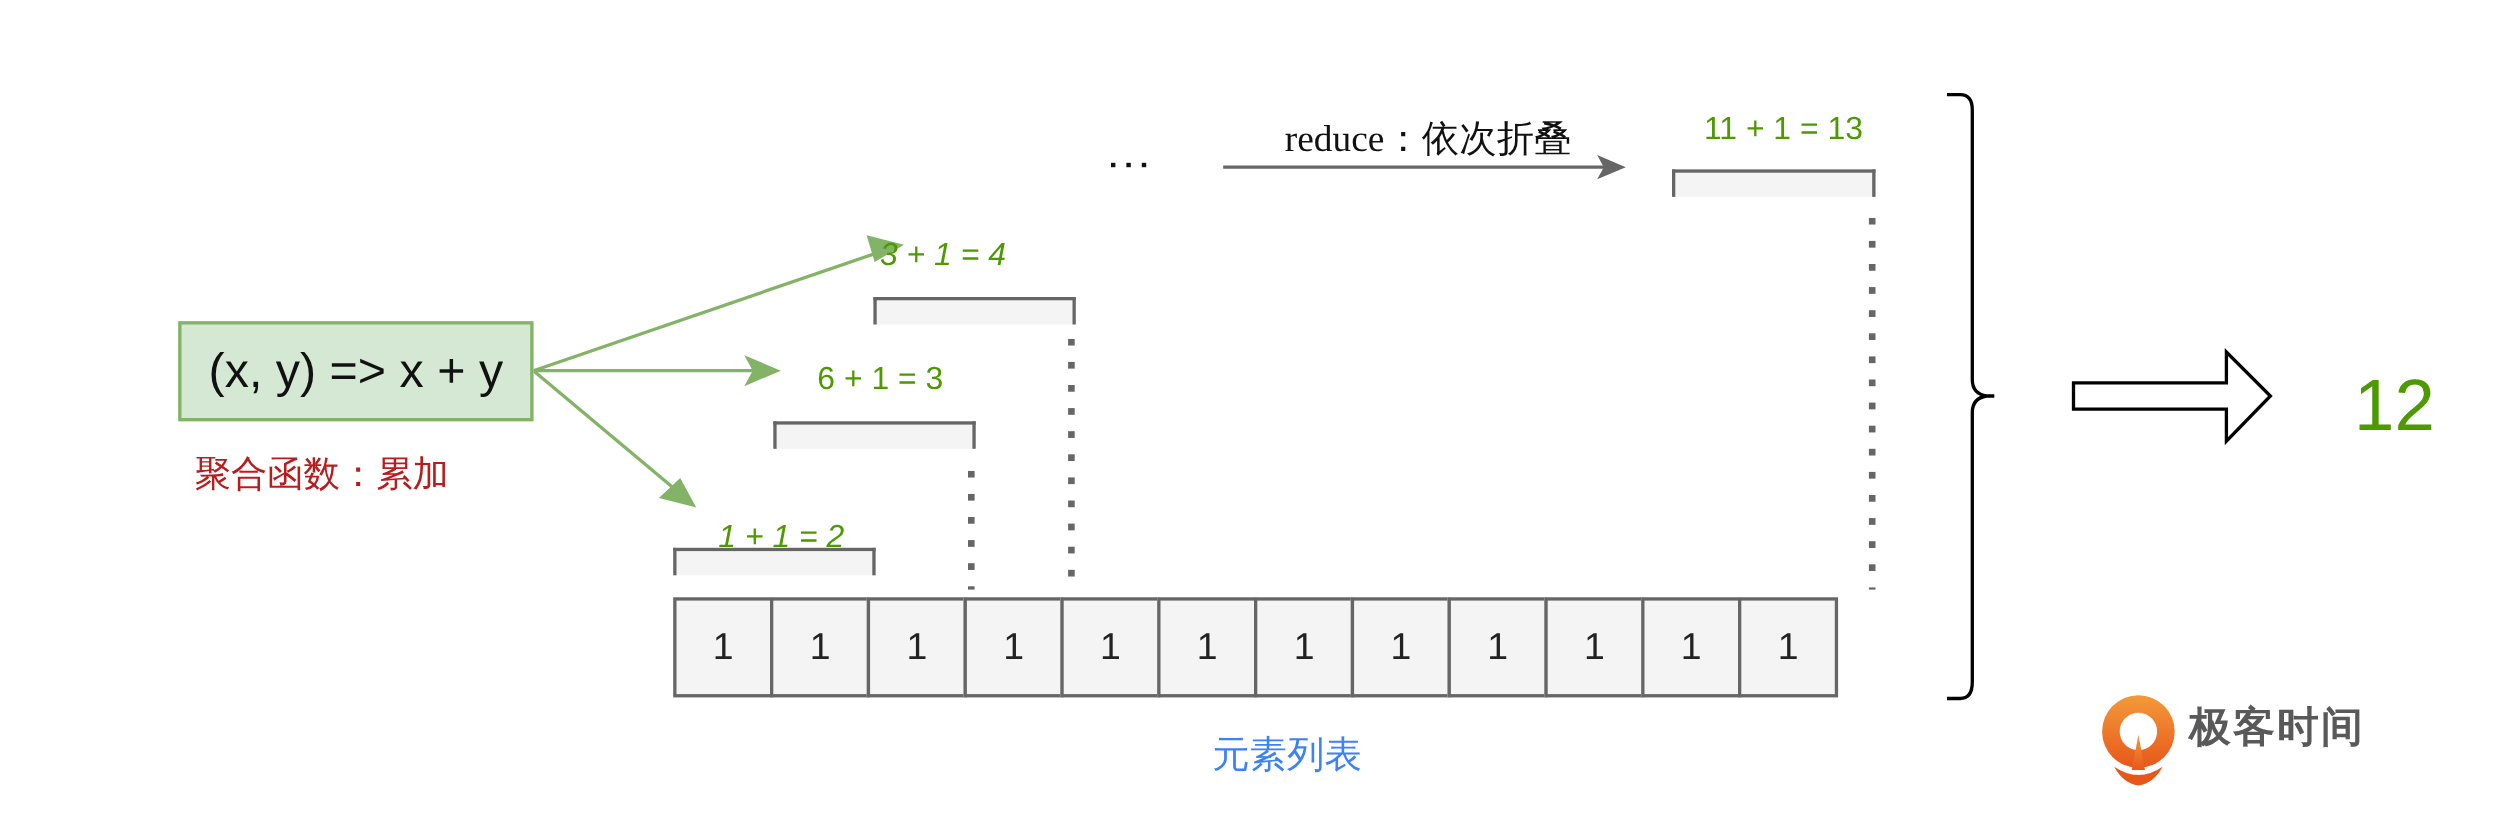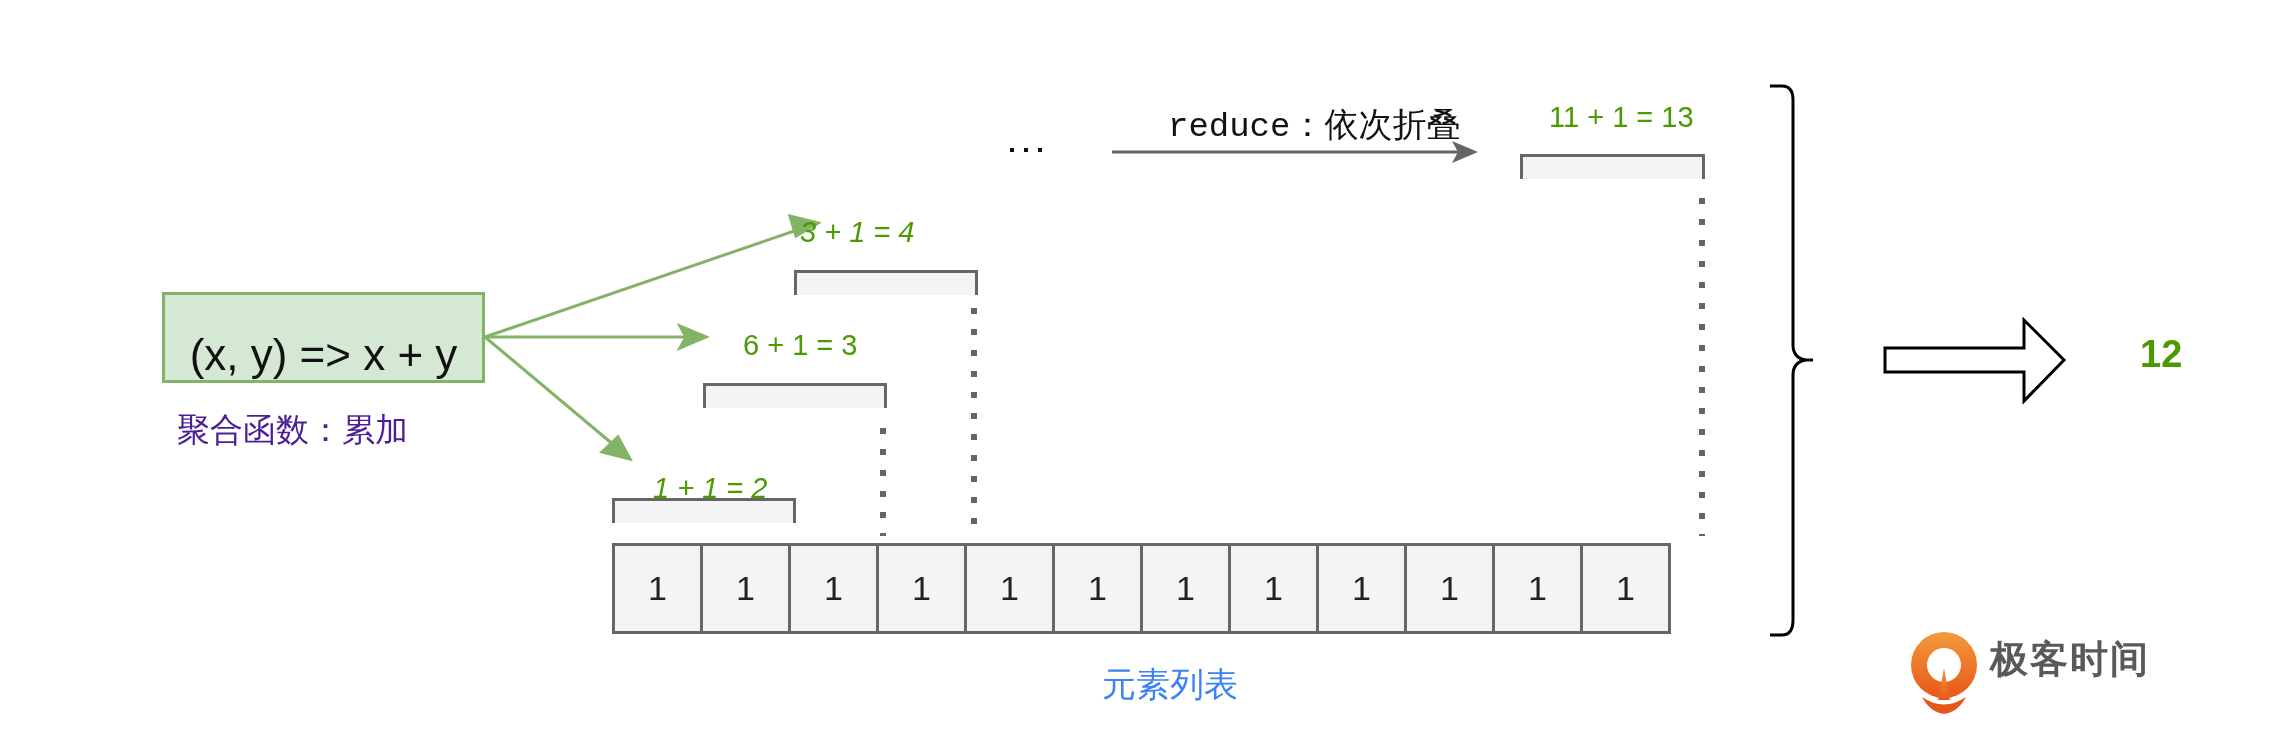--- a/index.html
+++ b/index.html
@@ -1,24 +1,24 @@
 <!DOCTYPE html>
 <html><head>
 <meta charset="utf-8">
 <style>
   html, body { margin: 0; padding: 0; background: #ffffff; }
   body { width: 2284px; height: 747px; position: relative; overflow: hidden;
          font-family: "Liberation Sans", "DejaVu Sans", sans-serif; }
   svg { position: absolute; left: 0; top: 0; }
   .abs { position: absolute; white-space: nowrap; line-height: 1; }
-  .cjk { font-family: Liberation Mono, monospace; }
+  .cjk { font-family: Liberation Serif, serif; }
   .green { color: #4d9900; }
   .formula-box { position: absolute; left: 162px; top: 292px; width: 317px; height: 85px;
                  background: #d5e8d4; border: 3px solid #82b366; box-sizing: content-box;
-                 display: flex; align-items: flex-end; justify-content: center; }
+                 display: flex; align-items: center; justify-content: center; }
   .formula-text { font-size: 44px; color: #111; }
   .step-label { font-size: 29px; color: #4d9900; }
   .cell-row { position: absolute; left: 612px; top: 543px; display: flex; }
   .cell { width: 91px; height: 91px; background: #f4f4f4; border: 3px solid #666;
           box-sizing: border-box; margin-left: -3px; display: flex; align-items: center;
           justify-content: center; font-size: 34px; color: #222; }
   .cell:first-child { margin-left: 0; }
   .frame { position: absolute; background: #f4f4f4; border: 3px solid #666; border-bottom: none;
            box-sizing: border-box; height: 25px; }
   .dots { position: absolute; width: 6px;
@@ -70,21 +70,21 @@
     <circle cx="1944" cy="665" r="33" fill="url(#logoGrad)"></circle>
     <circle cx="1944" cy="665" r="17" fill="#fff"></circle>
     <path d="M1938 700 L1944 668 L1950 700 Z" fill="url(#logoGrad)"></path>
     <path d="M1922 697 Q1944 712 1966 697 Q1958 712 1944 714 Q1930 712 1922 697 Z" fill="#e8571a"></path>
   </g>
 </svg>
 
 <div class="formula-box">
   <span class="formula-text">(x, y) =&gt; x + y</span>
 </div>
-<div class="abs cjk" style="left:177px; top:416px; font-size:33px; color:#4c1d95;">聚合函数：累加</div>
+<div class="abs cjk" style="left:177px; top:416px; font-size:33px; color:#b91c1c;">聚合函数：累加</div>
 
 <div class="abs cjk" style="left:1168px; top:110px; font-size:34px; color:#111;">reduce：依次折叠</div>
 
 <div class="abs step-label" style="left:653px; top:474px;font-style:italic;">1 + 1 = 2</div>
 <div class="abs step-label" style="left:743px; top:331px;">6 + 1 = 3</div>
 <div class="abs step-label" style="left:800px; top:218px;font-style:italic;">3 + 1 = 4</div>
 <div class="abs step-label" style="left:1549px; top:103px;">11 + 1 = 13</div>
 
 <div class="frame" style="left:612px; top:498px; width:184px;"></div>
 <div class="frame" style="left:703px; top:383px; width:184px;"></div>
@@ -104,15 +104,15 @@
   <div class="cell">1</div>
   <div class="cell">1</div>
   <div class="cell">1</div>
   <div class="cell">1</div>
   <div class="cell">1</div>
   <div class="cell">1</div>
   <div class="cell">1</div>
 </div>
 <div class="abs cjk" style="left:1102px; top:670px; font-size:34px; color:#3b82f6;">元素列表</div>
 
-<div class="abs green" style="left:2140px; top:335px; font-size:38px;font-weight:bold;">12</div>
+<div class="abs green" style="left:2140px; top:335px; font-size:66px;">12</div>
 
 <div class="abs cjk logo-text" style="left:1990px; top:643px;">极客时间</div>
 
 </body></html>

